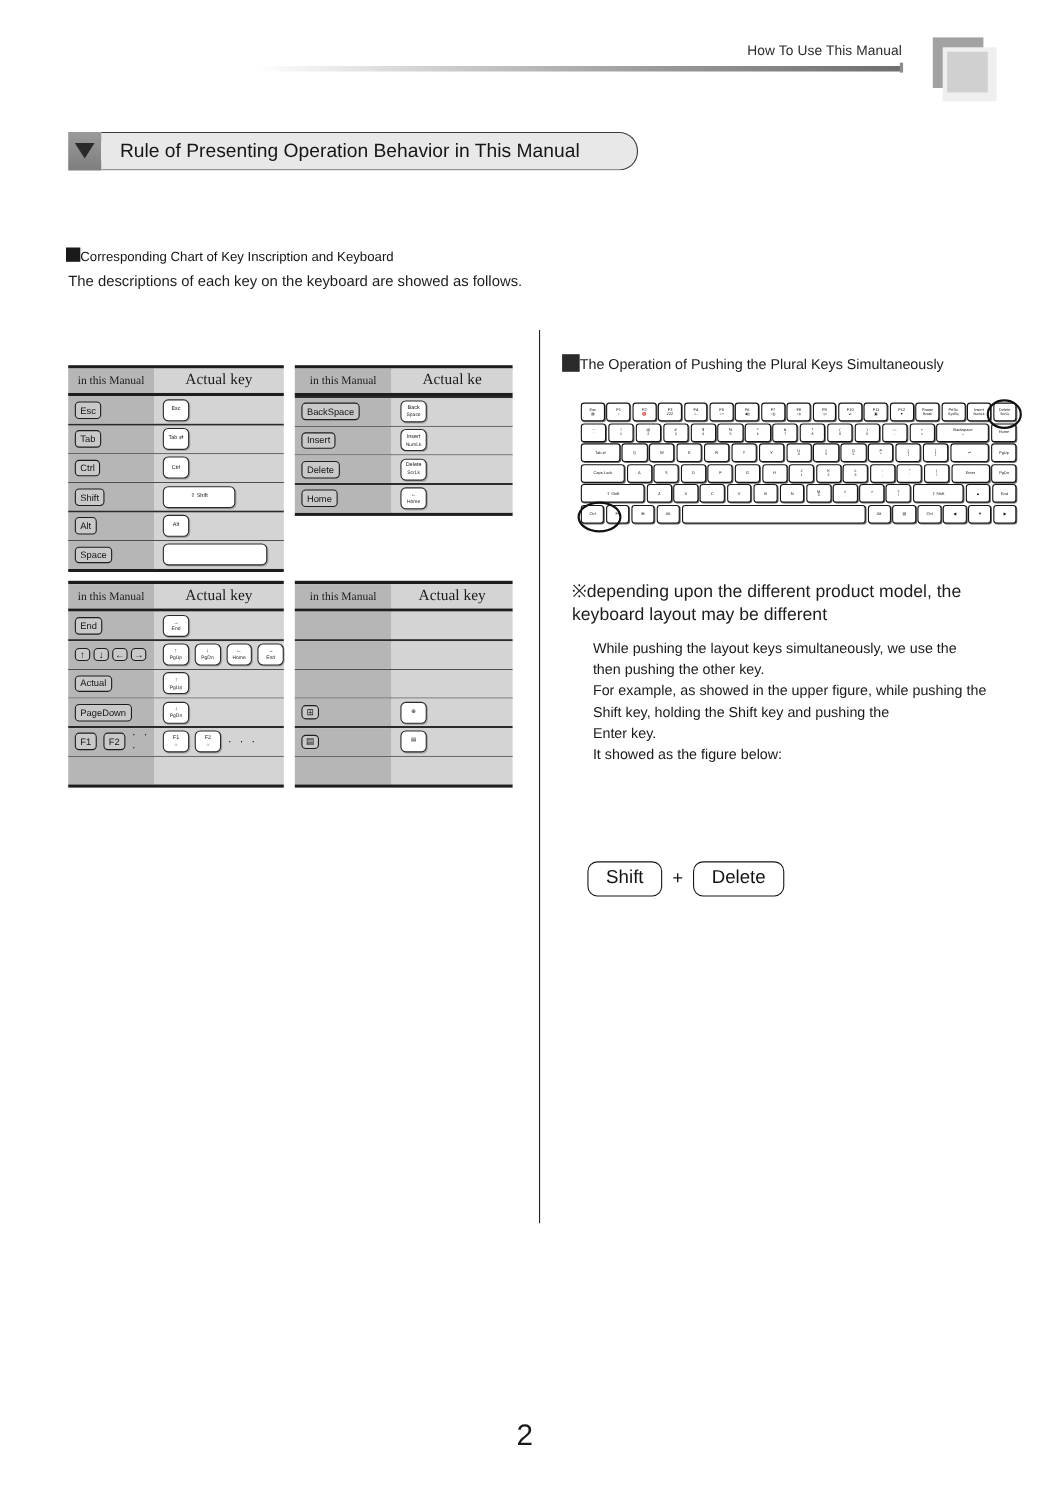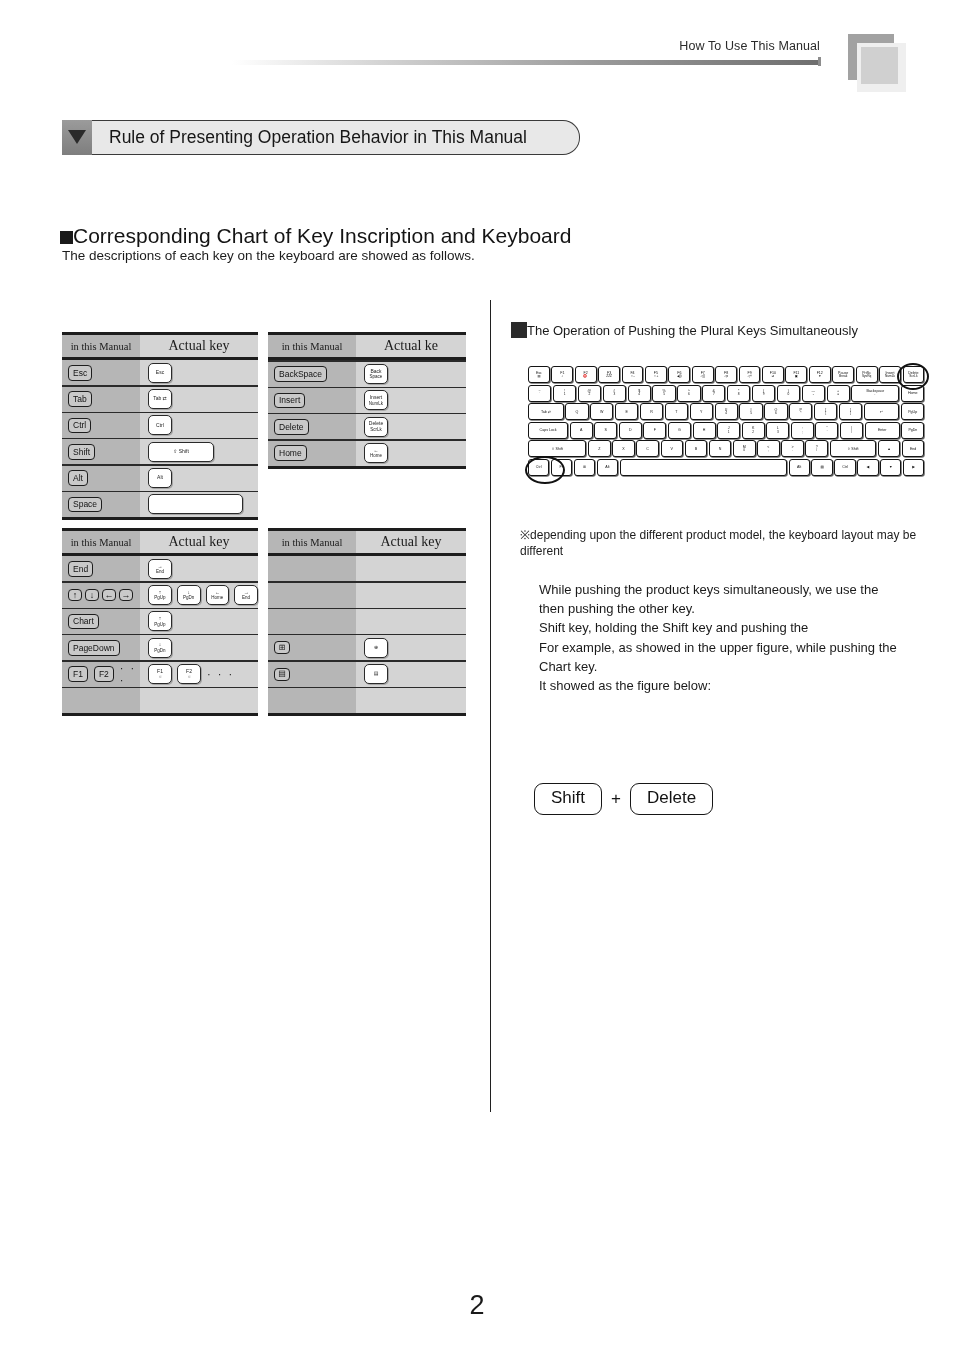--- a/index.html
+++ b/index.html
@@ -60,21 +60,21 @@
     border-top-right-radius:17px; border-bottom-right-radius:17px;
   }
   .banner-text {
     position:absolute; left:47px; top:7px;
     font-size:17.5px; color:#161616; white-space:nowrap;
   }
 
   
   #section-heading { position:absolute; left:60px; top:224px; }
   .sec-bullet { display:inline-block; width:13px; height:13px; background:#1a1a1a; vertical-align:-1px; }
-  .sec-title { font-size:21px; color:#141414; }
+  .sec-title { font-size:12px; color:#141414; }
   #section-desc {
     position:absolute; left:62px; top:248px;
     font-size:13.5px; color:#1c1c1c; white-space:nowrap;
   }
 
   
   #col-divider { position:absolute; left:490px; top:300px; width:1.4px; height:812px; background:#202020; }
   .tbl-wrap { position:absolute; }
   .tbl-rule { height:3.2px; background:#1d1d1d; width:100%; }
   .tbl-thinrule { height:1.3px; background:#2a2a2a; width:100%; }
@@ -164,21 +164,21 @@
     pointer-events:none;
   }
   .circ-del {
     position:absolute; right:-3px; top:-3px; width:32px; height:27px;
     border:2px solid #111; border-radius:50%;
     pointer-events:none;
   }
 
   #kb-note {
     position:absolute; left:520px; top:528px; width:400px;
-    font-size:12px; line-height:1.32; color:#1c1c1c;
+    font-size:16px; line-height:1.32; color:#1c1c1c;
   }
 
   #body-copy {
     position:absolute; left:539px; top:580px; width:400px;
     font-size:13px; line-height:1.48; color:#1a1a1a;
   }
   #body-copy p { margin:0; }
 
   
   #combo-figure { position:absolute; left:534px; top:783px; display:flex; align-items:center; }
@@ -394,21 +394,21 @@
           </span>
           <span class="akey">
             <span class="k-top">→</span>
             <span class="k-bot">End</span>
           </span>
         </div>
       </div>
       <div class="tbl-thinrule"></div>
       <div class="trow">
         <div class="c-left" style="width: 78px; height: 25px;">
-          <span class="mkey">Chart</span>
+          <span class="mkey">Actual</span>
         </div>
         <div class="c-right" style="width: 118px; height: 25px;">
           <span class="akey">
             <span class="k-top">↑</span>
             <span class="k-bot">PgUp</span>
           </span>
         </div>
       </div>
       <div class="tbl-thinrule"></div>
       <div class="trow">
@@ -824,25 +824,25 @@
       </div>
       <div class="kb">
         <span class="t">▶</span>
       </div>
     </div>
   </div>
 
 <div id="kb-note">※depending upon the different product model, the keyboard layout may be different</div>
 
 <div id="body-copy">
-    <p>While pushing the product keys simultaneously, we use the</p>
+    <p>While pushing the layout keys simultaneously, we use the</p>
     <p>then pushing the other key.</p>
+    <p>For example, as showed in the upper figure, while pushing the</p>
     <p>Shift key, holding the Shift key and pushing the</p>
-    <p>For example, as showed in the upper figure, while pushing the</p>
-    <p>Chart key.</p>
+    <p>Enter key.</p>
     <p>It showed as the figure below:</p>
   </div>
 
 <div id="combo-figure">
   <div class="combo-key">Shift</div>
   <div class="combo-plus">+</div>
   <div class="combo-key">Delete</div>
 </div>
 
 <div id="page-number">2</div>

